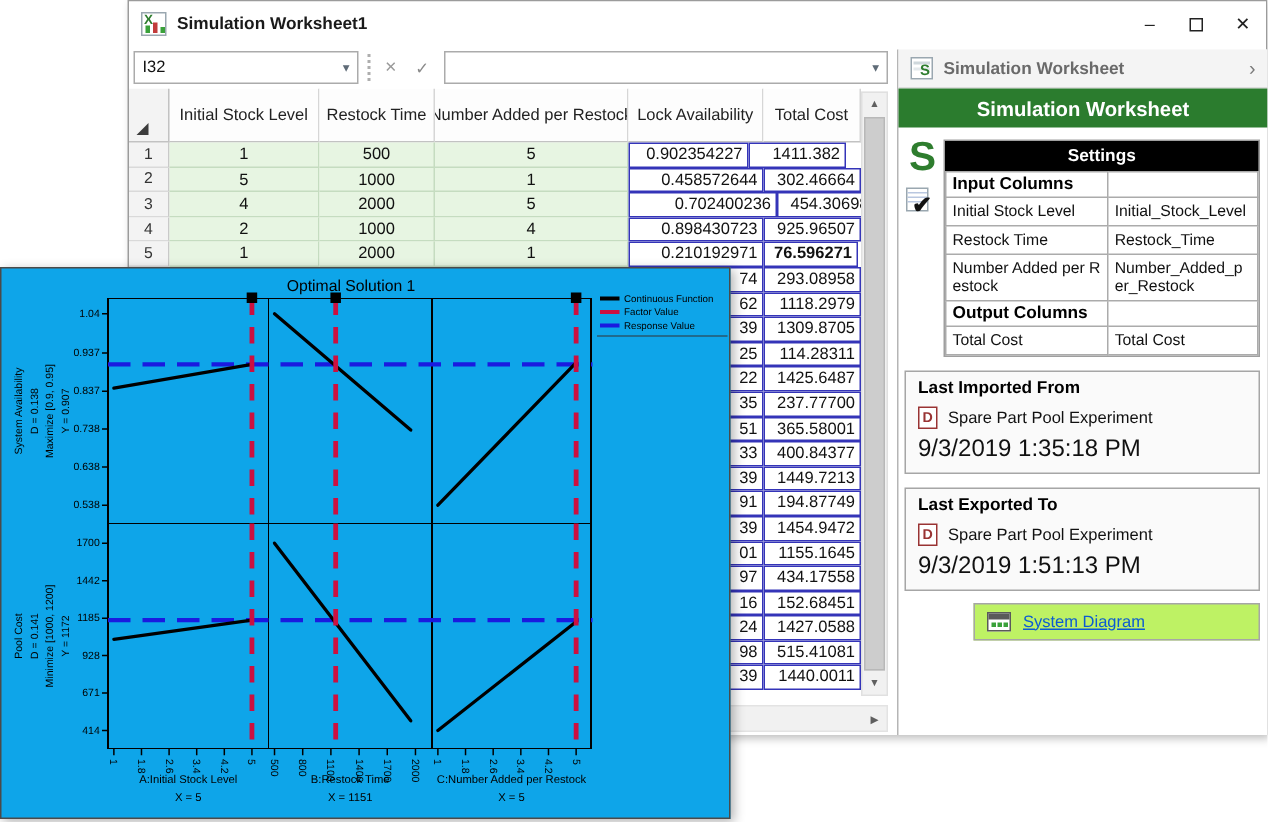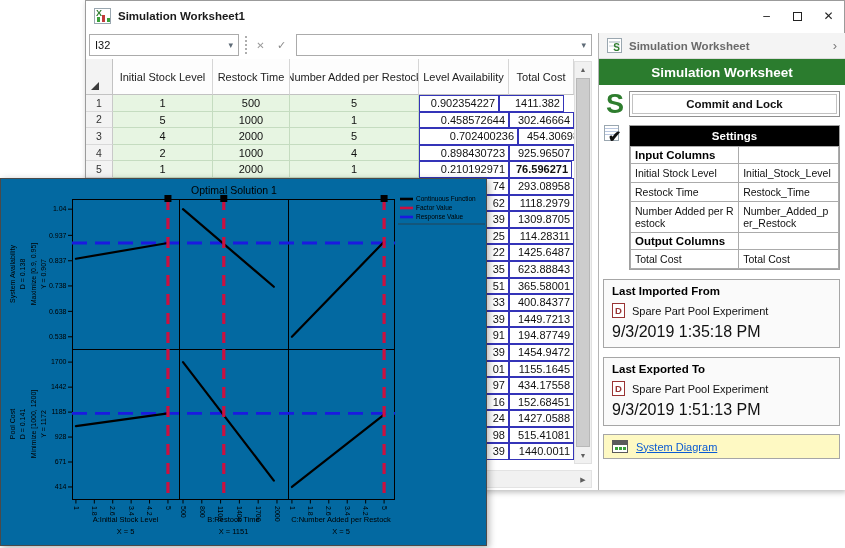--- a/index.html
+++ b/index.html
@@ -75,29 +75,29 @@
 .strow { display:table-row; }
 .stcell { display:table-cell; border:1px solid #ababab; font-size:10.5px; padding:3px 4px; color:#111; word-break:break-all; vertical-align:middle; }
 .stcell.l { width:52%; }
 .sthead { display:table-cell; border:1px solid #ababab; font-size:11.5px; font-weight:bold; padding:2px 4px; color:#000; }
 .infobox { margin-top:9px; border:1px solid #a6a6a6; background:#fafafa; padding:5px 8px 6px 8px; }
 .infobox .hd { font-size:11.5px; font-weight:bold; color:#000; margin-bottom:6px; }
 .filerow { display:flex; align-items:center; margin-bottom:5px; }
 .d-icon { width:13px; height:15px; border:1px solid #993333; color:#993333; font-size:9.5px; font-weight:bold; display:flex; align-items:center; justify-content:center; background:#fff; margin-right:7px; }
 .filerow .fn { font-size:11px; color:#111; }
 .stamp { font-size:16px; color:#111; }
-.sysbox { margin-top:8px; border:1px solid #a6a6a6; background:#fef9c3; padding:5px 8px; display:flex; align-items:center; }
+.sysbox { margin-top:8px; border:1px solid #a6a6a6; background:#bef264; padding:5px 8px; display:flex; align-items:center;margin-left:46px; }
 .sys-icon { position:relative; width:16px; height:13px; border:1px solid #5a5a5a; background:#fff; margin-right:8px; }
 .sys-icon .bar { position:absolute; left:0; top:0; right:0; height:4px; background:#5a5a5a; }
 .sys-icon .d1,.sys-icon .d2,.sys-icon .d3 { position:absolute; bottom:2px; width:3px; height:3px; background:#3aa13a; }
 .sys-icon .d1{left:2px} .sys-icon .d2{left:6px} .sys-icon .d3{left:10px}
 .syslink { font-size:11px; color:#0b5bd3; text-decoration:underline; cursor:pointer; }
 
 
-.chart-window { position:absolute; left:0; top:178px; width:487px; height:368px; background:#0369a1; border:1px solid #4a4a4a; box-shadow:2px 2px 7px rgba(0,0,0,.3); z-index:5; }
+.chart-window { position:absolute; left:0; top:178px; width:487px; height:368px; background:#0ea5e9; border:1px solid #4a4a4a; box-shadow:2px 2px 7px rgba(0,0,0,.3); z-index:5; }
 #chart-svg { display:block; }
 #chart-svg text { font-family:"Liberation Sans", sans-serif; fill:#000; }
 </style>
 </head>
 <body>
 
 <div id="canvas">
 
   <div class="window">
 
@@ -133,21 +133,21 @@
     </div>
 
     <div id="sheet">
         <div class="srow shead">
           <div class="scell corner" style="width: 27px;">
             <span class="tri"></span>
           </div>
           <div class="scell colhead" style="width: 100px;">Initial Stock Level</div>
           <div class="scell colhead" style="width: 77px;">Restock Time</div>
           <div class="scell colhead" style="width: 129px;">Number Added per Restock</div>
-          <div class="scell colhead" style="width: 90px;">Level Availability</div>
+          <div class="scell colhead" style="width: 90px;">Lock Availability</div>
           <div class="scell colhead" style="width: 65px;">Total Cost</div>
         </div>
         <div class="srow">
           <div class="scell c0" style="width: 27px;">1</div>
           <div class="scell c1" style="width: 100px;">1</div>
           <div class="scell c2" style="width: 77px;">500</div>
           <div class="scell c3" style="width: 129px;">5</div>
           <div class="scell c4" style="width: 80px;">0.902354227</div>
           <div class="scell c5" style="width: 65px;">1411.382</div>
         </div>
@@ -222,21 +222,21 @@
           <div class="scell c3" style="width: 129px;"></div>
           <div class="scell c4" style="width: 90px;">22</div>
           <div class="scell c5" style="width: 65px;">1425.6487</div>
         </div>
         <div class="srow">
           <div class="scell c0" style="width: 27px;"></div>
           <div class="scell c1" style="width: 100px;"></div>
           <div class="scell c2" style="width: 77px;"></div>
           <div class="scell c3" style="width: 129px;"></div>
           <div class="scell c4" style="width: 90px;">35</div>
-          <div class="scell c5" style="width: 65px;">623.88843</div>
+          <div class="scell c5" style="width: 65px;">237.77700</div>
         </div>
         <div class="srow">
           <div class="scell c0" style="width: 27px;"></div>
           <div class="scell c1" style="width: 100px;"></div>
           <div class="scell c2" style="width: 77px;"></div>
           <div class="scell c3" style="width: 129px;"></div>
           <div class="scell c4" style="width: 90px;">51</div>
           <div class="scell c5" style="width: 65px;">365.58001</div>
         </div>
         <div class="srow">
@@ -346,23 +346,20 @@
       <span class="check-icon">
         <span class="sheet">
             <i></i>
             <i></i>
             <i></i>
           </span>
         <span class="mark">✔</span>
       </span>
 
       <div class="panel-main">
-        <div class="commit-btn indent">
-          <div class="commit-inner">Commit and Lock</div>
-        </div>
 
         <div class="settings indent">
           <div class="settings-head">Settings</div>
           <div class="stable">
             <div class="strow">
                 <span class="sthead" style="display:table-cell;" colspan="2">Input Columns</span>
                 <span class="sthead"></span>
               </div>
             <div class="strow">
               <span class="stcell l">Initial Stock Level</span>

